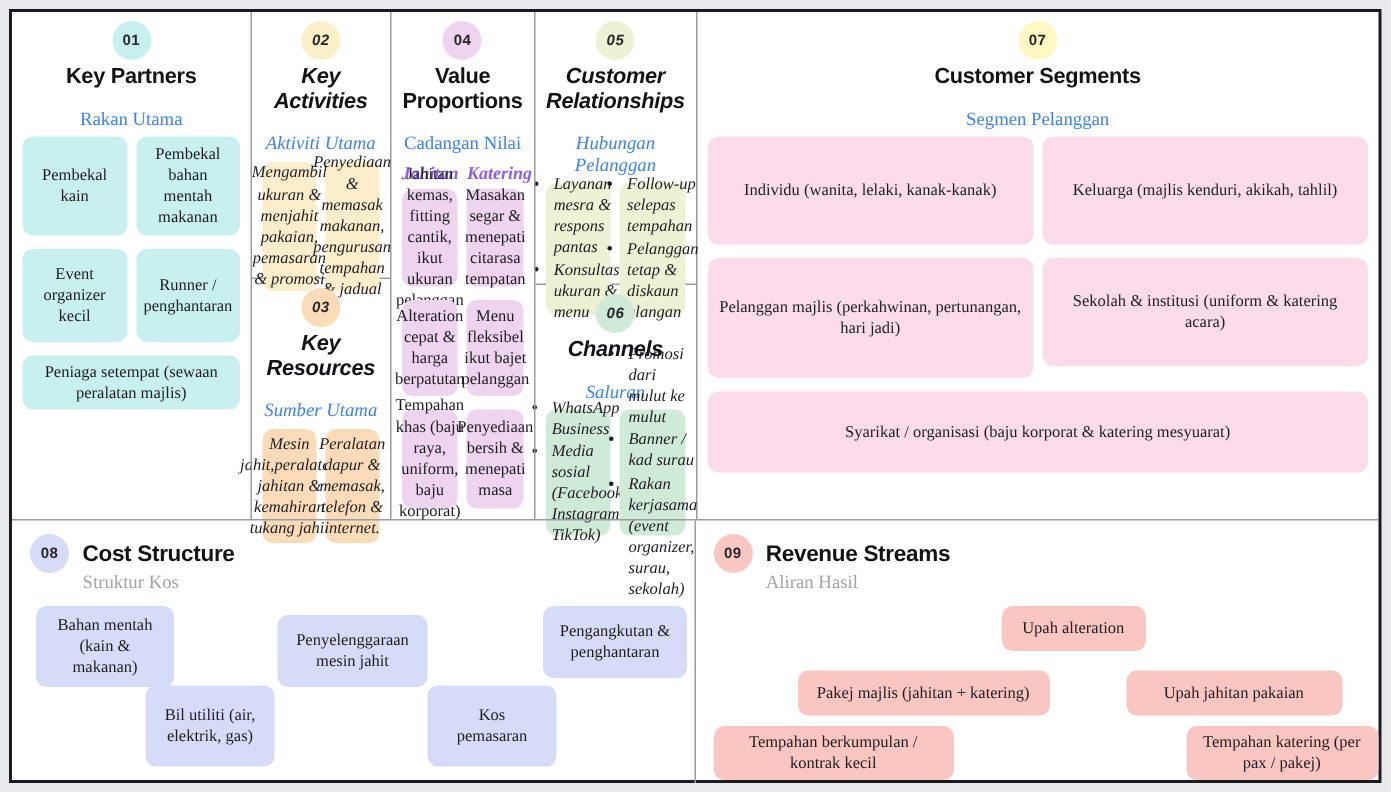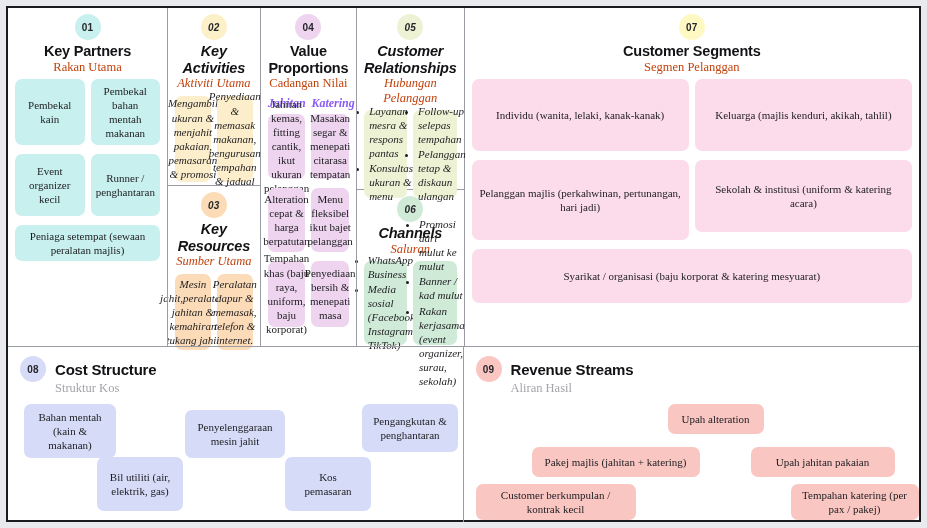--- a/index.html
+++ b/index.html
@@ -54,22 +54,22 @@
     font-weight: 700;
     color: #131316;
     margin-top: 3px;
     text-align: center;
     line-height: 1.15;
     letter-spacing: -.2px;
   }
   .blk-sub {
     font-family: "Liberation Serif", serif;
     font-size: 12.5px;
-    color: #c2410c;
-    margin-top: 0px;
+    color: #3b82f6;
+    margin-top: 12px;
     margin-bottom: 5px;
     text-align: center;
     line-height: 1.15;
   }
 
   
   .cards {
     width: 100%;
     display: flex;
     flex-wrap: wrap;
@@ -259,21 +259,21 @@
         <div class="cards">
           <div class="card half" style="background:#cfead7;height:84px">
             <ul>
               <li>WhatsApp Business</li>
               <li>Media sosial (Facebook, Instagram, TikTok)</li>
             </ul>
           </div>
           <div class="card half" style="background:#cfead7;height:84px">
             <ul>
               <li>Promosi dari mulut ke mulut</li>
-              <li>Banner / kad mulut</li>
+              <li>Banner / kad surau</li>
               <li>Rakan kerjasama (event organizer, surau, sekolah)</li>
             </ul>
           </div>
         </div>
       </div>
     </div>
 
     <div class="block col5">
       <div class="badge" style="background:#fef9c3">07</div>
       <div class="blk-title">Customer Segments</div>
@@ -309,20 +309,20 @@
     <div class="wide">
       <div class="wide-head">
         <div class="badge" style="background:#fac6c2">09</div>
         <div class="wide-title">Revenue Streams</div>
       </div>
       <div class="wide-sub">Aliran Hasil</div>
       <div class="scatter">
         <div class="card" style="background:#fac6c2;left:192px;top:4px;width:96px;height:30px">Upah alteration</div>
         <div class="card" style="background:#fac6c2;left:56px;top:47px;width:168px;height:30px">Pakej majlis (jahitan + katering)</div>
         <div class="card" style="background:#fac6c2;left:275px;top:47px;width:144px;height:30px">Upah jahitan pakaian</div>
-        <div class="card" style="background:#fac6c2;left:0px;top:84px;width:160px;height:36px">Customer berkumpulan / kontrak kecil</div>
+        <div class="card" style="background:#fac6c2;left:0px;top:84px;width:160px;height:36px">Tempahan berkumpulan / kontrak kecil</div>
         <div class="card" style="background:#fac6c2;left:315px;top:84px;width:128px;height:36px">Tempahan katering (per pax / pakej)</div>
       </div>
     </div>
 
   </div>
 
 </div>
 
 </body></html>

